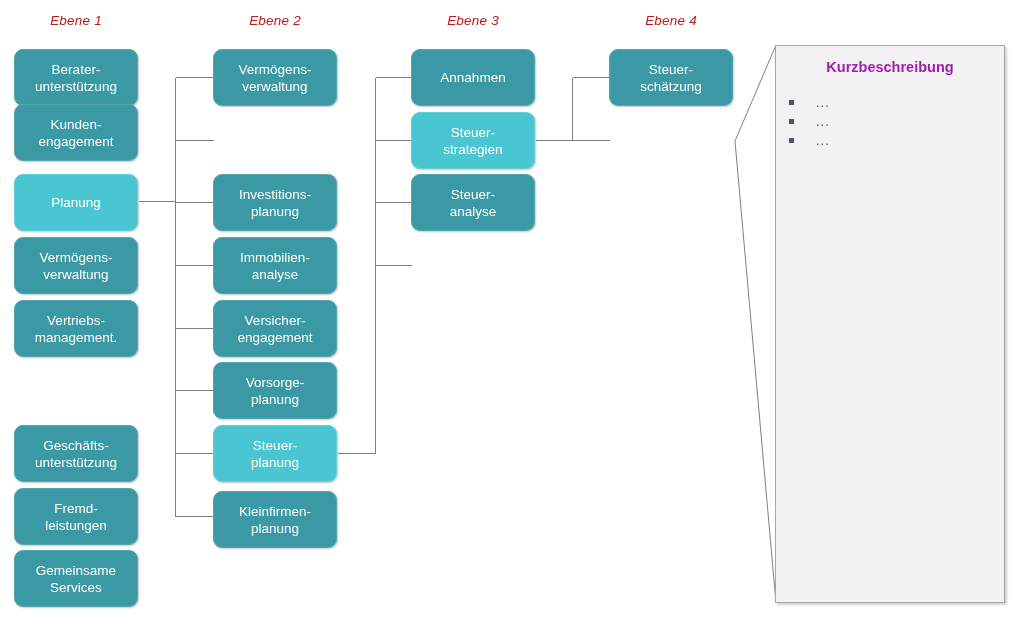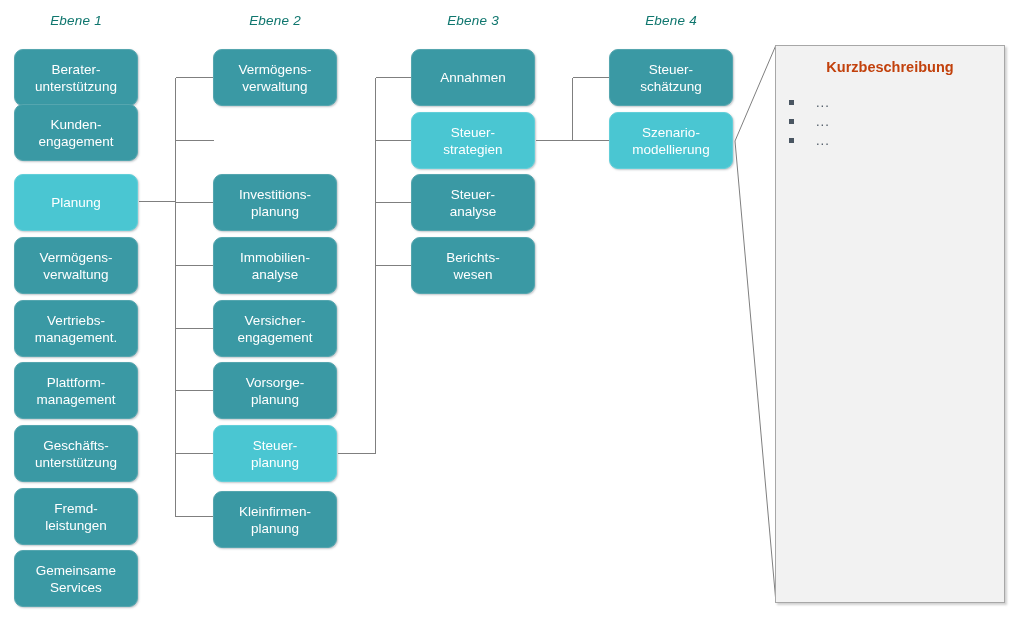--- a/index.html
+++ b/index.html
@@ -18,21 +18,21 @@
   #canvas {
     position: absolute;
     left: 0; top: 0;
     width: 1024px;
     height: 624px;
   }
   .col-header {
     position: absolute;
     font-style: italic;
     font-size: 13.5px;
-    color: #0f766e;
+    color: #b91c1c;
     text-align: center;
     width: 124px;
     top: 13px;
     letter-spacing: 0.2px;
   }
   .node {
     position: absolute;
     width: 124px;
     height: 57px;
     border-radius: 9px;
@@ -82,21 +82,21 @@
     box-sizing: border-box;
   }
   .panel-title {
     position: absolute;
     top: 13px;
     left: 0;
     width: 100%;
     text-align: center;
     font-size: 14.5px;
     font-weight: bold;
-    color: #c2410c;
+    color: #a21caf;
   }
   .bullet-list {
     position: absolute;
     top: 47px;
     left: 13px;
   }
   .bullet-row {
     display: flex;
     align-items: center;
     height: 19px;
@@ -153,22 +153,20 @@
 
   <div class="node" style="left:14px;top:49px">Berater-
 unterstützung</div>
   <div class="node" style="left:14px;top:104px">Kunden-
 engagement</div>
   <div class="node highlight" style="left:14px;top:174px">Planung</div>
   <div class="node" style="left:14px;top:237px">Vermögens-
 verwaltung</div>
   <div class="node" style="left:14px;top:300px">Vertriebs-
 management.</div>
-  <div class="node" style="left:14px;top:362px">Plattform-
-management</div>
   <div class="node" style="left:14px;top:425px">Geschäfts-
 unterstützung</div>
   <div class="node" style="left:14px;top:550px">Gemeinsame
 Services</div>
   <div class="node" style="left:14px;top:488px">Fremd-
 leistungen</div>
 
   <div class="node" style="left:213px;top:49px">Vermögens-
 verwaltung</div>
   <div class="node" style="left:213px;top:174px">Investitions-
@@ -182,27 +180,23 @@
   <div class="node highlight" style="left:213px;top:425px">Steuer-
 planung</div>
   <div class="node" style="left:213px;top:491px">Kleinfirmen-
 planung</div>
 
   <div class="node" style="left:411px;top:49px">Annahmen</div>
   <div class="node highlight" style="left:411px;top:112px">Steuer-
 strategien</div>
   <div class="node" style="left:411px;top:174px">Steuer-
 analyse</div>
-  <div class="node" style="left:411px;top:237px">Berichts-
-wesen</div>
 
   <div class="node" style="left:609px;top:49px">Steuer-
 schätzung</div>
-  <div class="node highlight" style="left:609px;top:112px">Szenario-
-modellierung</div>
 
   <svg id="callout" width="1024" height="624" viewBox="0 0 1024 624">
     <path d="M735,141 L776,45" stroke="#7f7f7f" stroke-width="1" fill="none"></path>
     <path d="M735,141 L776,603" stroke="#7f7f7f" stroke-width="1" fill="none"></path>
   </svg>
 
   <div class="panel">
     <div class="panel-title">Kurzbeschreibung</div>
     <div class="bullet-list">
       <div class="bullet-row">

